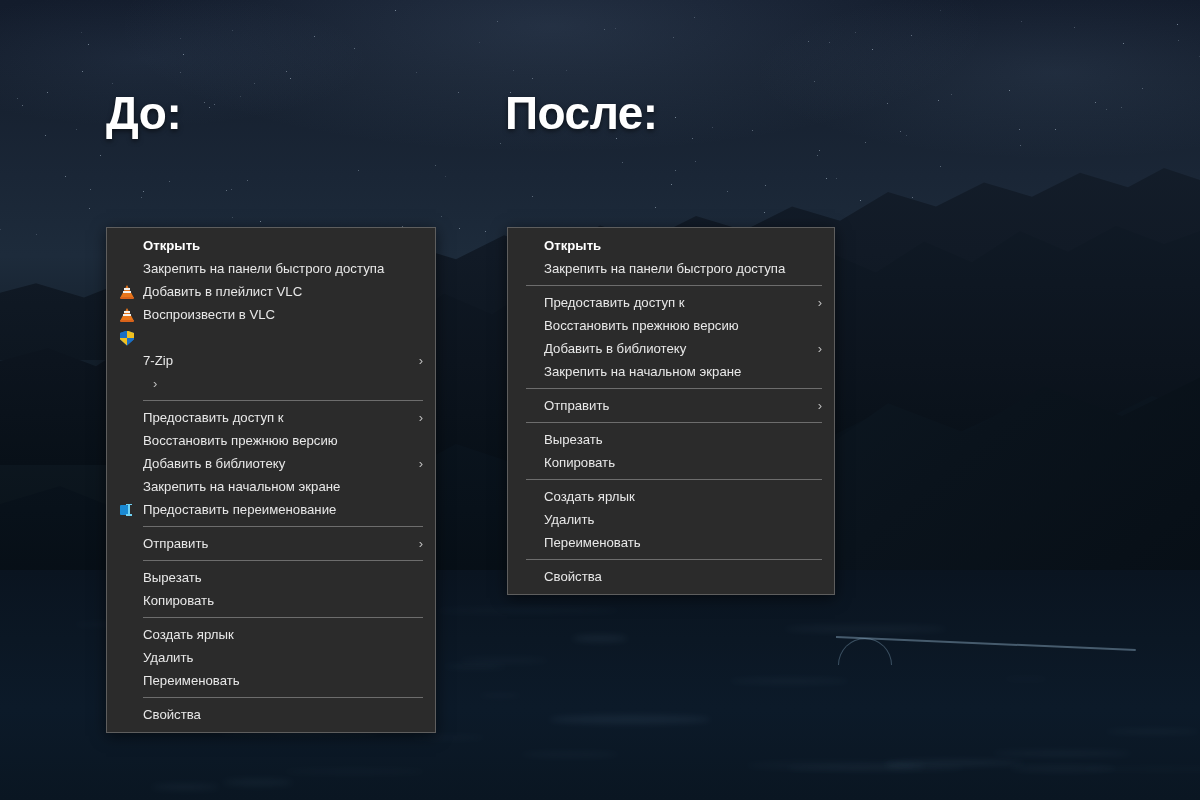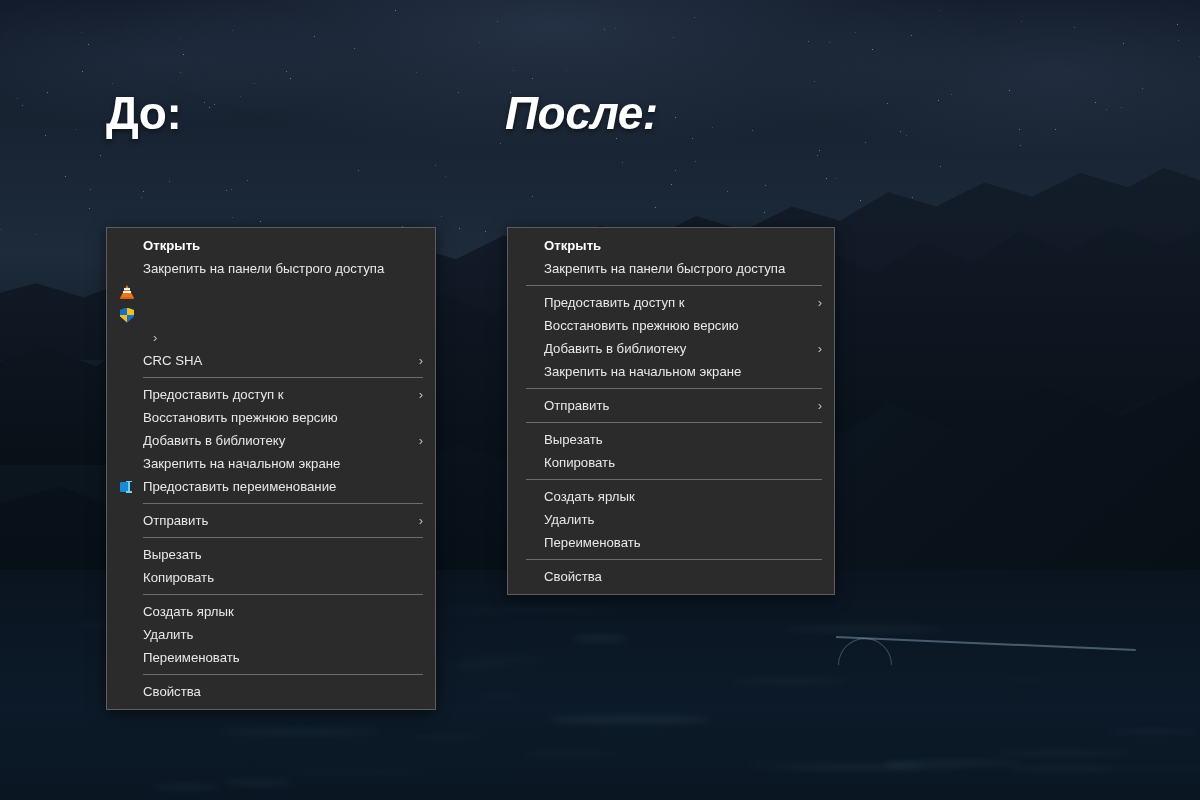--- a/index.html
+++ b/index.html
@@ -145,21 +145,21 @@
     position: absolute;
     color: #ffffff;
     font-weight: 700;
     font-size: 46px;
     letter-spacing: -0.5px;
     line-height: 1;
     text-shadow: 0 2px 5px rgba(0,0,0,0.55);
     white-space: nowrap;
   }
   #heading-before { left: 106px; top: 90px; }
-  #heading-after  { left: 505px; top: 90px; font-style: italic; }
+  #heading-after  { left: 505px; top: 90px; }
 
   
   .context-menu {
     position: absolute;
     background: #2b2b2b;
     border: 1px solid #5e5e5e;
     box-shadow: 0 3px 14px rgba(0,0,0,0.55);
     box-sizing: border-box;
     padding: 6px 0;
     user-select: none;
@@ -476,40 +476,53 @@
         </div>
         <div class="menu-item">
           <span class="mi-icon">
             <span class="icon-vlc">
               <span class="cone"></span>
               <span class="stripe1"></span>
               <span class="stripe2"></span>
               <span class="base"></span>
             </span>
           </span>
+          <span class="mi-label">Добавить в плейлист VLC</span>
+          <span class="mi-arrow hidden">›</span>
+        </div>
+        <div class="menu-item">
+          <span class="mi-icon">
+            <span class="icon-vlc">
+              <span class="cone"></span>
+              <span class="stripe1"></span>
+              <span class="stripe2"></span>
+              <span class="base"></span>
+            </span>
+          </span>
+          <span class="mi-label">Воспроизвести в VLC</span>
           <span class="mi-arrow hidden">›</span>
         </div>
         <div class="menu-item">
           <span class="mi-icon">
             <span class="icon-shield">
               <span class="q-tl"></span>
               <span class="q-tr"></span>
               <span class="q-bl"></span>
               <span class="q-br"></span>
             </span>
           </span>
           <span class="mi-arrow hidden">›</span>
         </div>
         <div class="menu-item">
           <span class="mi-icon empty"></span>
-          <span class="mi-arrow">›</span>
-        </div>
-        <div class="menu-item">
-          <span class="mi-icon empty"></span>
-          <span class="mi-label">CRC SHA</span>
+          <span class="mi-label">7-Zip</span>
+          <span class="mi-arrow">›</span>
+        </div>
+        <div class="menu-item">
+          <span class="mi-icon empty"></span>
           <span class="mi-arrow">›</span>
         </div>
       </div>
       <div class="menu-sep"></div>
       <div class="menu-group">
         <div class="menu-item">
           <span class="mi-icon empty"></span>
           <span class="mi-label">Предоставить доступ к</span>
           <span class="mi-arrow">›</span>
         </div>

